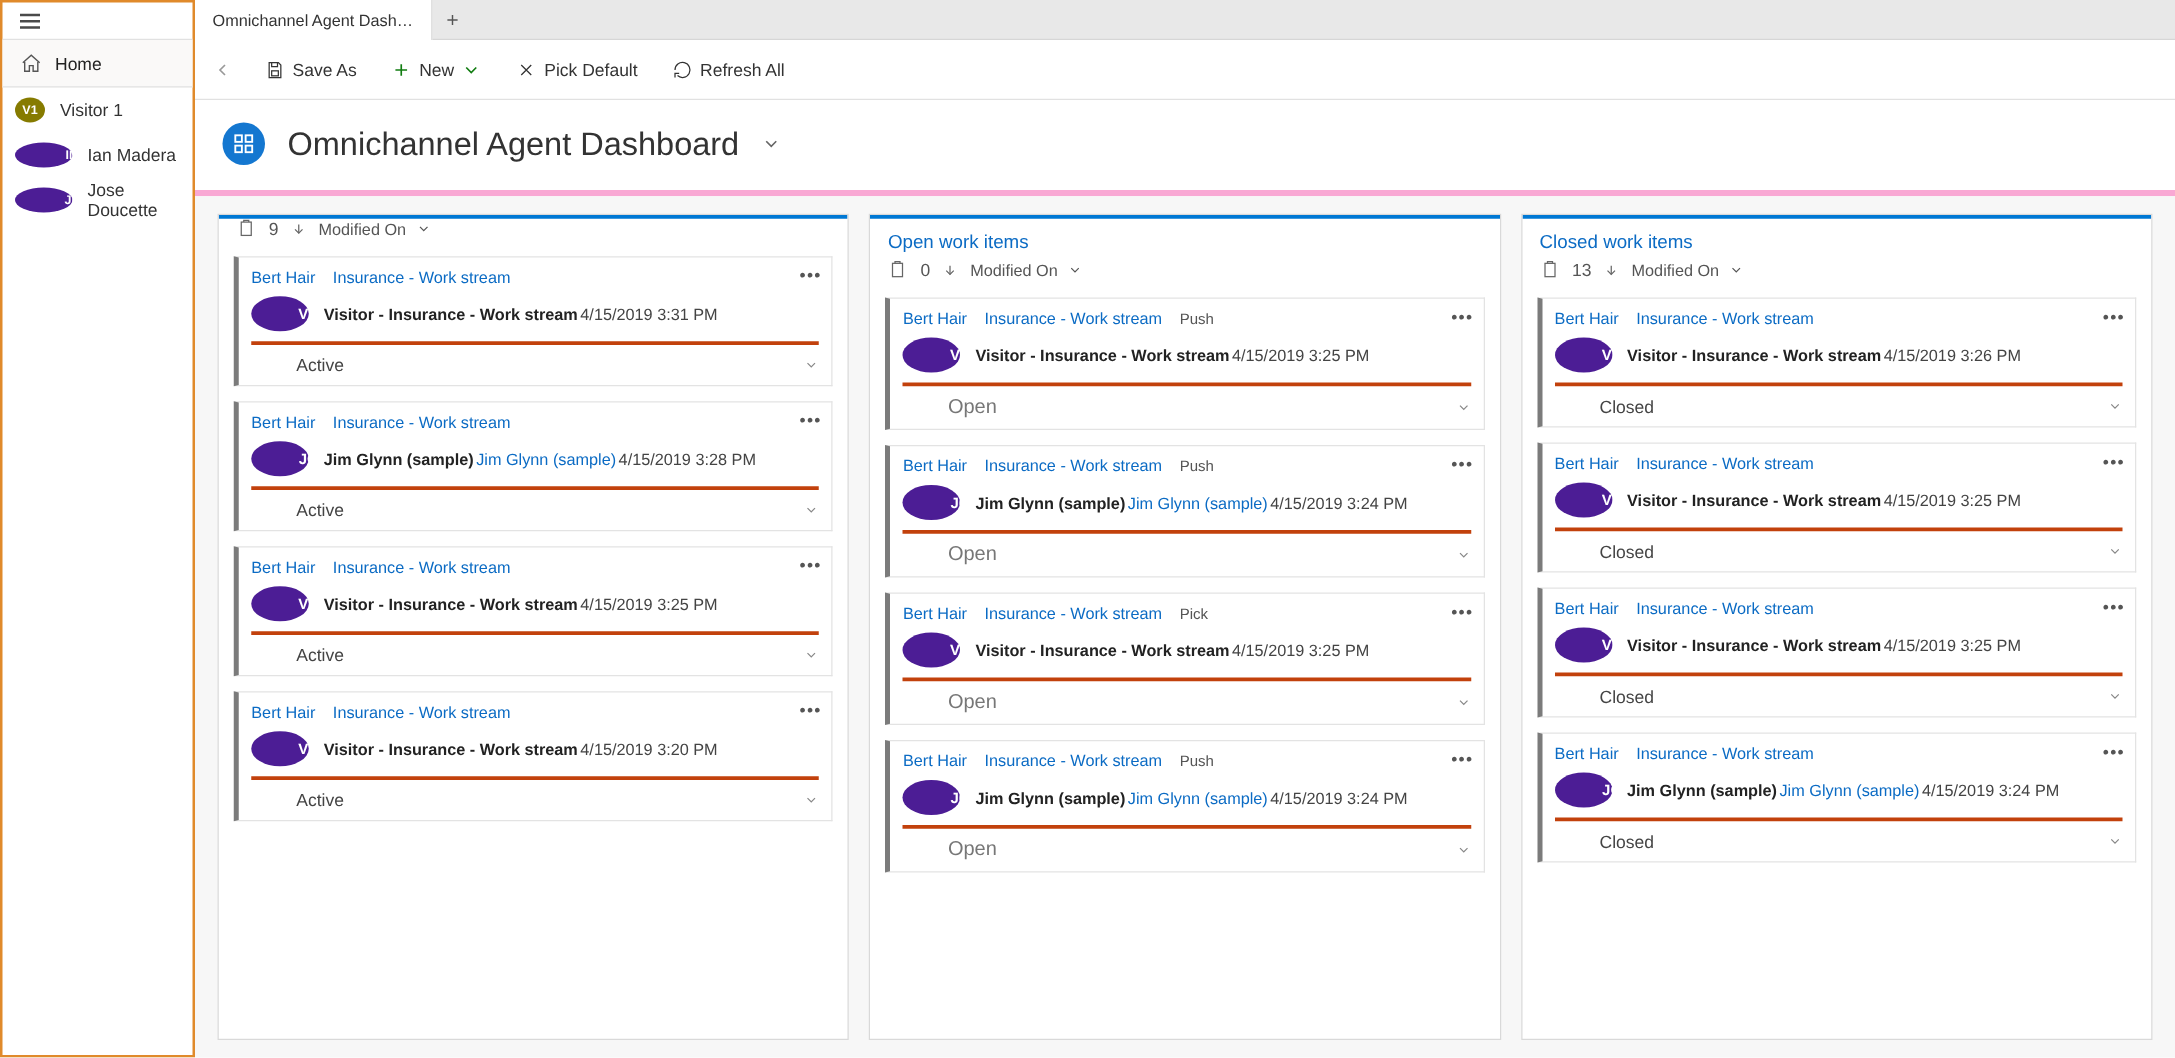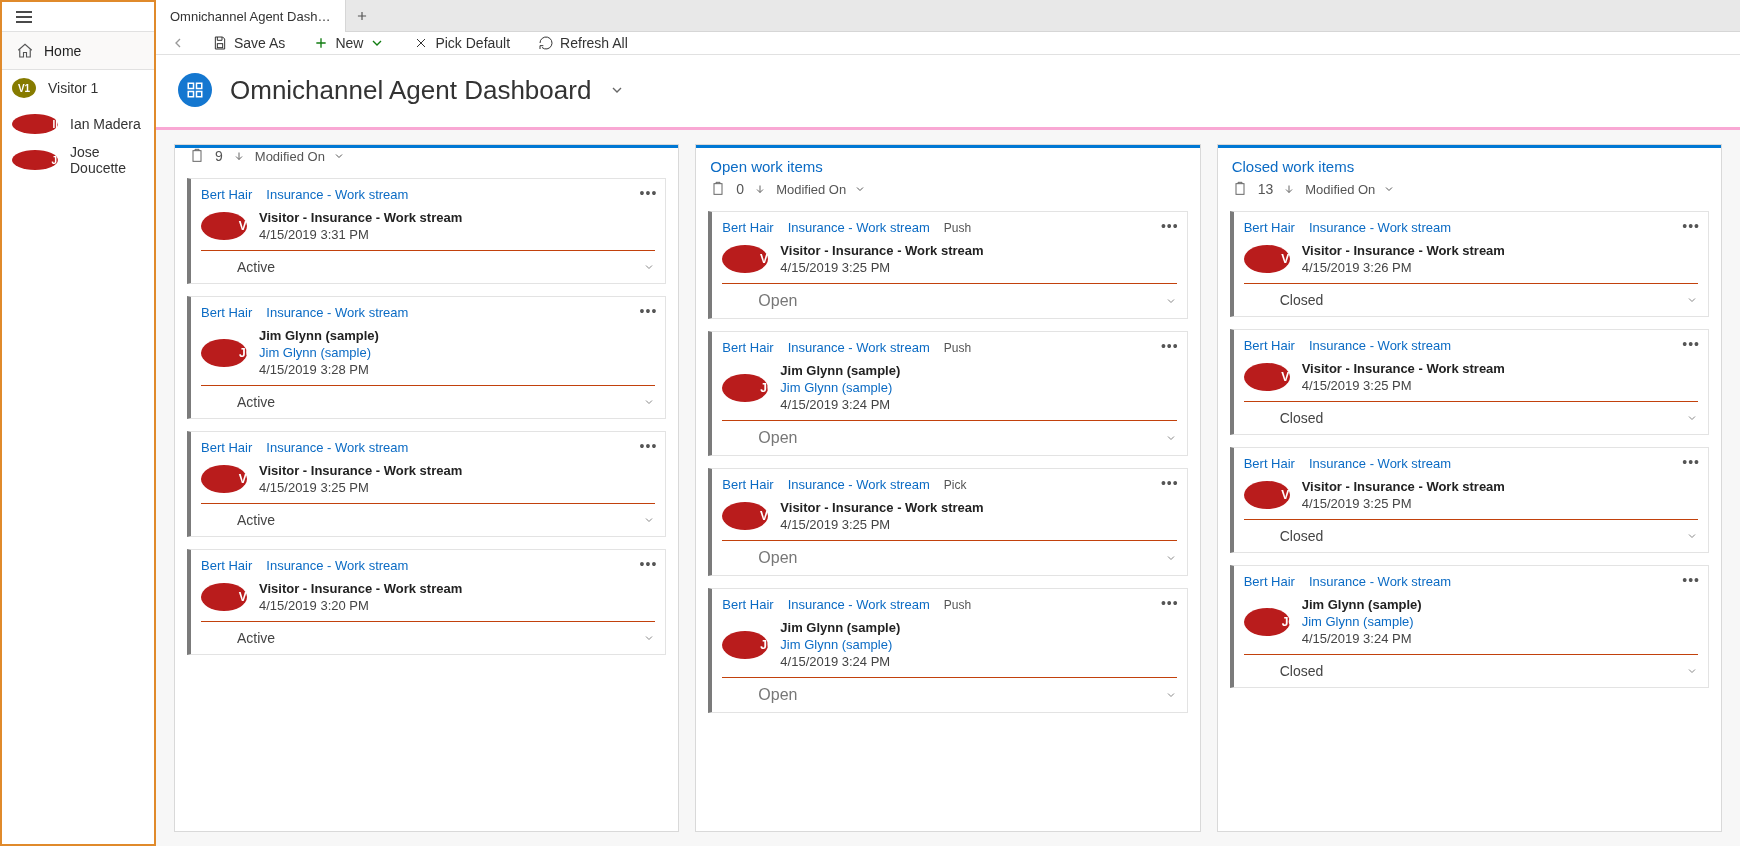--- a/index.html
+++ b/index.html
@@ -12,38 +12,38 @@
 
   
   .hamburger-row { height: 30px; display:flex; align-items:center; padding-left:14px; border-bottom: 1px solid #e1e1e1; }
   .hamburger { width:18px; height:18px; display:flex; flex-direction:column; justify-content:center; gap:3px; cursor:pointer; }
   .hamburger span { display:block; height:2px; background:#4a4a4a; width:16px; }
   .home-row { height: 38px; display:flex; align-items:center; gap:10px; padding-left:14px; background:#faf9f8; border-bottom:1px solid #e1e1e1; cursor:pointer;}
   .home-row .icon { width:18px; height:18px; color:#555; }
   .side-item { height:36px; display:flex; align-items:center; gap:12px; padding-left:10px; cursor:pointer; }
   .avatar { width:24px; height:20px; border-radius:50%; display:flex; align-items:center; justify-content:center; font-size:10px; font-weight:600; color:#fff; flex:0 0 24px;}
   .av-olive { background:#867b00;}
-  .av-green { background:#b91c1c;padding-left:46px;}
+  .av-green { background:#4c1d95;padding-left:46px;}
   .side-item span.label { font-size:14px; color:#333;}
 
   
   .tabstrip { height: 32px; background:#e8e8e8; border-bottom:1px solid #d6d6d6; display:flex; align-items:stretch; }
   .tab { height:32px; display:flex; align-items:center; padding:0 14px; background:#fff; border-right:1px solid #d6d6d6; font-size:13px; color:#333; max-width:190px; cursor:pointer;}
   .tab .lbl { white-space:nowrap; overflow:hidden; text-overflow:ellipsis; }
   .plus-tab { width:32px; display:flex; align-items:center; justify-content:center; color:#555; cursor:pointer;}
   
-  .cmdbar { height:23px; border-bottom:1px solid #e1e1e1; display:flex; align-items:center; padding:0 10px; gap:16px; background:#fff;}
+  .cmdbar { height:48px; border-bottom:1px solid #e1e1e1; display:flex; align-items:center; padding:0 10px; gap:16px; background:#fff;}
   .cmdbar .back { width:24px; height:24px; display:flex; align-items:center; justify-content:center; color:#999; cursor:pointer;}
   .cmd { display:flex; align-items:center; gap:6px; font-size:14px; color:#333; cursor:pointer; padding:4px 6px;}
   .cmd svg { width:16px; height:16px; }
   .cmd.new svg { color:#107c10;}
   .chev { width:12px; height:12px; }
 
   
-  .page-header { display:flex; align-items:center; gap:18px; padding:18px 22px 20px 22px; border-bottom:3px solid #f9a8d4; background:#fff;}
+  .page-header { display:flex; align-items:center; gap:18px; padding:18px 22px 20px 22px; border-bottom:5px solid #f9a8d4; background:#fff;}
   .hero-badge { width:34px; height:34px; border-radius:50%; background:#1477d0; display:flex; align-items:center; justify-content:center;}
   .hero-badge svg { width:18px; height:18px; color:#fff;}
   .page-title { font-size:26px; font-weight:400; color:#333;}
   .page-chev { width:16px; height:16px; color:#666; cursor:pointer;}
 
   
   .columns { flex:1; display:flex; gap:16px; padding:14px 18px; background:#f7f7f7; overflow:hidden;}
   .column { flex:1 1 33%; background:#fff; border:1px solid #d9d9d9; display:flex; flex-direction:column; overflow:hidden;}
   .column .headbar { height:3px; background:#0078d4;}
   .col-title { color:#0b6bc4; font-size:15px; padding:10px 14px 6px 14px;}
@@ -53,25 +53,25 @@
   .col-meta .arrow-down { width:12px; height:12px; color:#666;}
   .col-meta .sort { display:flex; align-items:center; gap:8px; cursor:pointer;}
   .col-body { flex:1; overflow-y:auto; padding: 4px 12px 12px 12px;}
   .card { border:1px solid #e3e3e3; border-left:4px solid #7b7b7b; margin-bottom:12px; padding:8px 10px 0 10px; position:relative;}
   .card-top { display:flex; align-items:center; gap:14px; font-size:13px; }
   .card-top .assignee, .card-top .stream { color:#0b6bc4; cursor:pointer;}
   .card-top .badge { font-size:12px; color:#555;}
   .card .menu-dots { position:absolute; top:6px; right:8px; color:#555; cursor:pointer; letter-spacing:1px;}
   .card-body { display:flex; gap:12px; padding:8px 0 8px 0; align-items:center;}
   .card-body .avatar { width:28px; height:28px; flex:0 0 28px; font-size:12px;}
-  .card-lines { display:flex; flex-direction:column; gap:2px; font-size:13px;}
+  .card-lines { display:flex; flex-direction:row; gap:2px; font-size:13px;}
   .subject { font-weight:600; color:#222;}
   .link-line { color:#0b6bc4; cursor:pointer;}
   .time-line { color:#444;}
-  .card-foot { display:flex; align-items:center; justify-content:space-between; border-top:1px solid #c2410c; padding:8px 0 8px 36px; font-size:14px; color:#444; cursor:pointer;}
+  .card-foot { display:flex; align-items:center; justify-content:space-between; border-top:3px solid #c2410c; padding:8px 0 8px 36px; font-size:14px; color:#444; cursor:pointer;}
   .card-foot.open-state { color:#777; font-size:16px;}
   .card-foot .chev { color:#888;}
   .col-body::-webkit-scrollbar{width:6px;} .col-body::-webkit-scrollbar-thumb{background:#ccc;}
 </style>
 </head>
 <body>
 
 <div class="app">
 
   <div class="sidebar">

